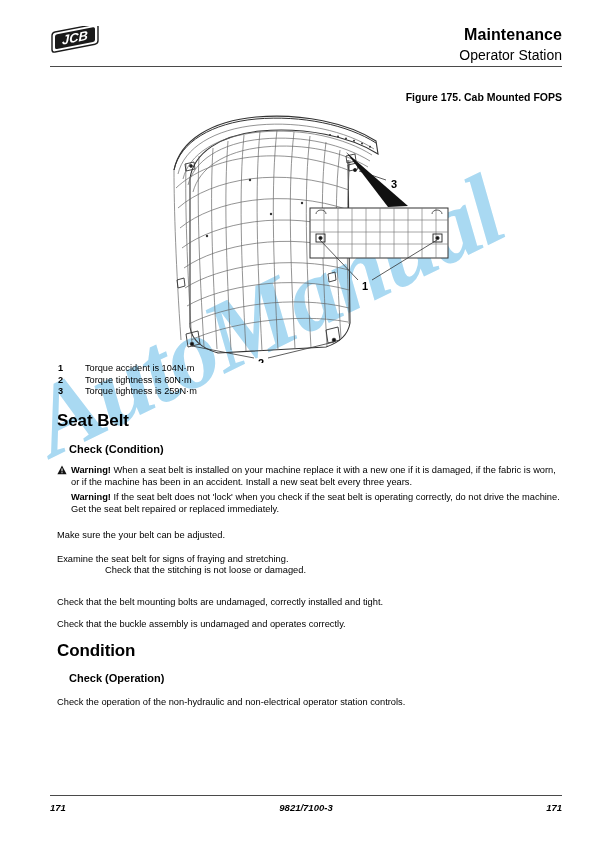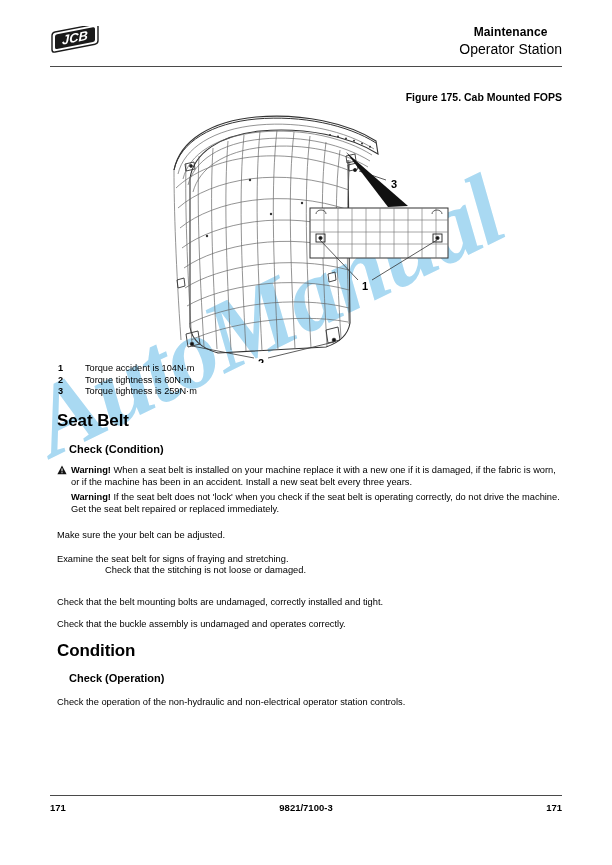--- a/index.html
+++ b/index.html
@@ -66,24 +66,23 @@
     height: 30px;
   }
   .header-titles {
     position: absolute;
     right: 0;
     top: 2px;
     text-align: right;
     line-height: 1.35;
   }
   .header-main {
-    font-size: 12px;
+    font-size: 16px;
     font-weight: bold;
     letter-spacing: 0.1px;
-    text-align: center;
   }
   .header-sub {
     font-size: 14px;
     font-weight: normal;
   }
   .header-rule {
     position: absolute;
     left: 50px;
     top: 66px;
     width: 512px;
@@ -193,20 +192,21 @@
   }
   .footer {
     position: absolute;
     left: 50px;
     top: 802px;
     width: 512px;
     height: 14px;
     font-size: 9.5px;
     font-weight: bold;
     z-index: 10;
+    font-style: italic;
   }
   .footer-left  { position: absolute; left: 0;  top: 0; }
   .footer-mid   { position: absolute; left: 0;  top: 0; width: 512px; text-align: center; }
   .footer-right { position: absolute; right: 0; top: 0; }
 </style>
 </head>
 <body>
 
 <div class="page">
 

